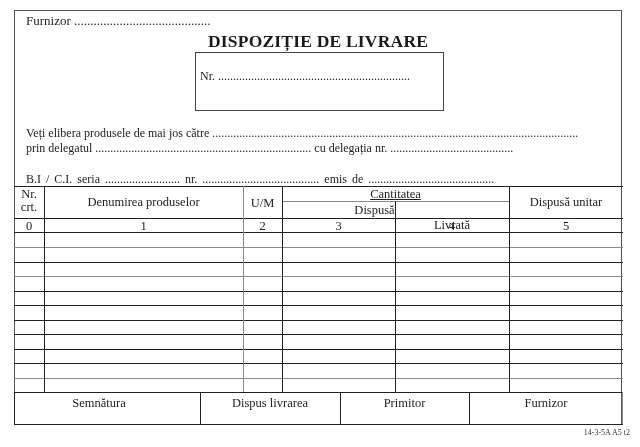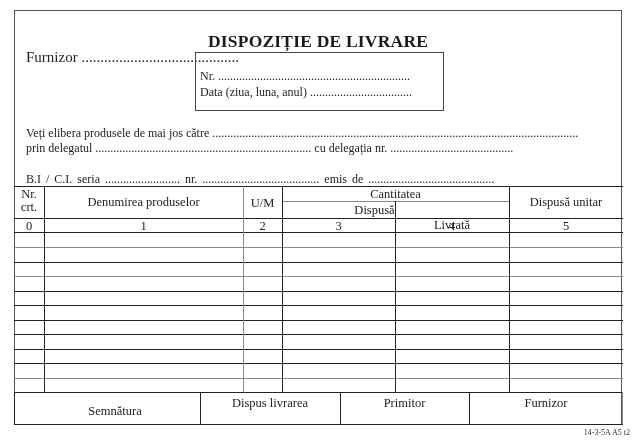--- a/index.html
+++ b/index.html
@@ -1,21 +1,21 @@
 <!DOCTYPE html>
 <html><head>
 <meta charset="utf-8">
 <style>
   html, body { margin: 0; padding: 0; background: #ffffff; }
   body { width: 640px; height: 447px; position: relative; overflow: hidden;
          font-family: "Liberation Serif", "DejaVu Serif", serif; color: #222; }
   .sheet { position: absolute; left: 14px; top: 10px; width: 608px; height: 414px;
            border: 1.5px solid #555; box-sizing: border-box; border-bottom: none; }
   .abs { position: absolute; white-space: nowrap; }
-  .furnizor { left: 26px; top: 13px; font-size: 15px; margin-top: 36px; }
+  .furnizor { left: 26px; top: 13px; font-size: 13px; }
   .title { left: 208px; top: 31px; font-size: 17.5px; font-weight: bold; letter-spacing: 0.2px; color: #1a1a1a; }
   .nrbox { position: absolute; left: 195px; top: 52px; width: 249px; height: 59px;
            border: 1.5px solid #444; box-sizing: border-box; }
   .nrbox .l1 { position: absolute; left: 4px; top: 16px; font-size: 12px; }
   .nrbox .l2 { position: absolute; left: 4px; top: 32px; font-size: 12px; }
   .line { left: 26px; font-size: 12px; }
   .l-veti { top: 126px; }
   .l-prin { top: 141px; }
   .l-bi { top: 172px; word-spacing: 2px; }
 
@@ -31,21 +31,20 @@
 </head>
 <body>
 
 <div class="sheet"></div>
 
 <div class="abs furnizor">Furnizor ..........................................</div>
 <div class="abs title">DISPOZIȚIE DE LIVRARE</div>
 
 <div class="nrbox">
   <div class="l1">Nr.  ................................................................</div>
-  <div class="l2">Data (ziua, luna, anul) ..................................</div>
 </div>
 
 <div class="abs line l-veti">Veți elibera produsele de mai jos către ..........................................................................................................................</div>
 <div class="abs line l-prin">prin delegatul ........................................................................ cu delegația nr. .........................................</div>
 <div class="abs line l-bi">B.I  /  C.I.  seria  .........................  nr.  .......................................  emis  de  ..........................................</div>
 
 <div class="hline" style="top:186px;"></div>
 <div class="hline" style="top:218px;"></div>
 <div class="hline" style="top:232px;"></div>
 <div class="hline grey" style="top:247px;"></div>
@@ -74,30 +73,30 @@
 <div class="vline" style="left:340px; top:392px; height:32px;"></div>
 <div class="vline" style="left:469px; top:392px; height:32px;"></div>
 <div class="vline grey" style="left:622px; top:392px; height:32px;"></div>
 
 <div class="cell" style="left:14px; width:30px; top:188px; line-height:13px;">
   <div>Nr.</div>
   <div>crt.</div>
 </div>
 <div class="cell" style="left:44px; width:199px; top:195px;">Denumirea produselor</div>
 <div class="cell" style="left:243px; width:39px; top:196px;">U/M</div>
-<div class="cell" style="left:282px; width:227px; top:187px;">Cantitatea</div>
+<div class="cell" style="left:282px; width:227px; top:187px;text-decoration:underline;">Cantitatea</div>
 <div class="cell" style="left:282px; width:113px; top:203px;margin-left:36px;">Dispusă</div>
 <div class="cell" style="left:395px; width:114px; top:204px;margin-top:14px;">Livrată</div>
 <div class="cell" style="left:509px; width:114px; top:195px;">Dispusă unitar</div>
 
 <div class="cell" style="left:14px; width:30px; top:219px;">0</div>
 <div class="cell" style="left:44px; width:199px; top:219px;">1</div>
 <div class="cell" style="left:243px; width:39px; top:219px;">2</div>
 <div class="cell" style="left:282px; width:113px; top:219px;">3</div>
 <div class="cell" style="left:395px; width:114px; top:219px;">4</div>
 <div class="cell" style="left:509px; width:114px; top:219px;">5</div>
 
-<div class="foot" style="left:22px; width:186px;margin-top:8px;">Semnătura</div>
+<div class="foot" style="left:6px; width:186px;">Semnătura</div>
 <div class="foot" style="left:200px; width:140px;">Dispus livrarea</div>
 <div class="foot" style="left:340px; width:129px;">Primitor</div>
 <div class="foot" style="left:469px; width:154px;">Furnizor</div>
 
 <div class="abs code">14-3-5A  A5  t2</div>
 
 </body></html>

